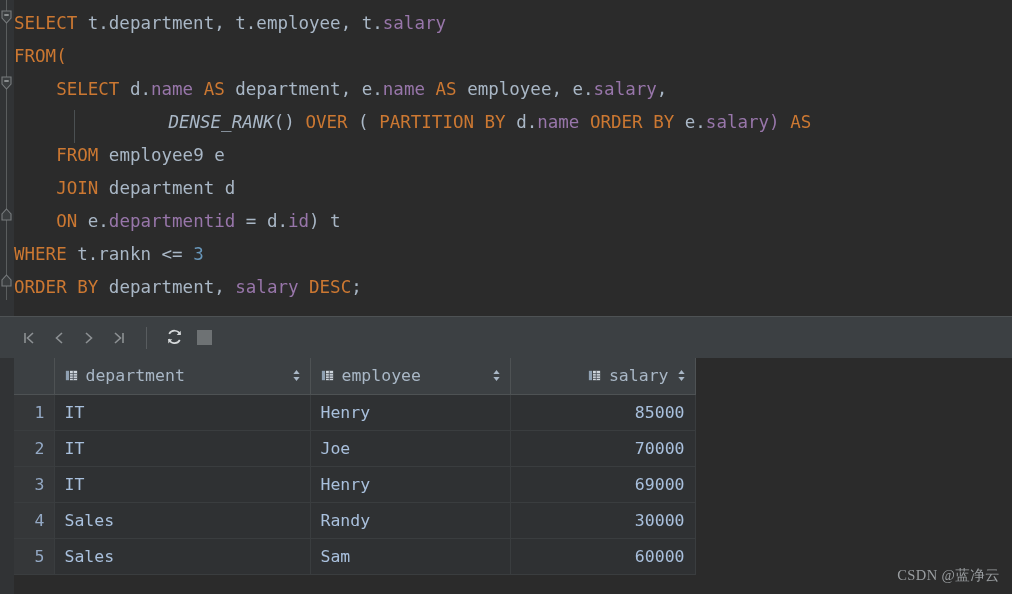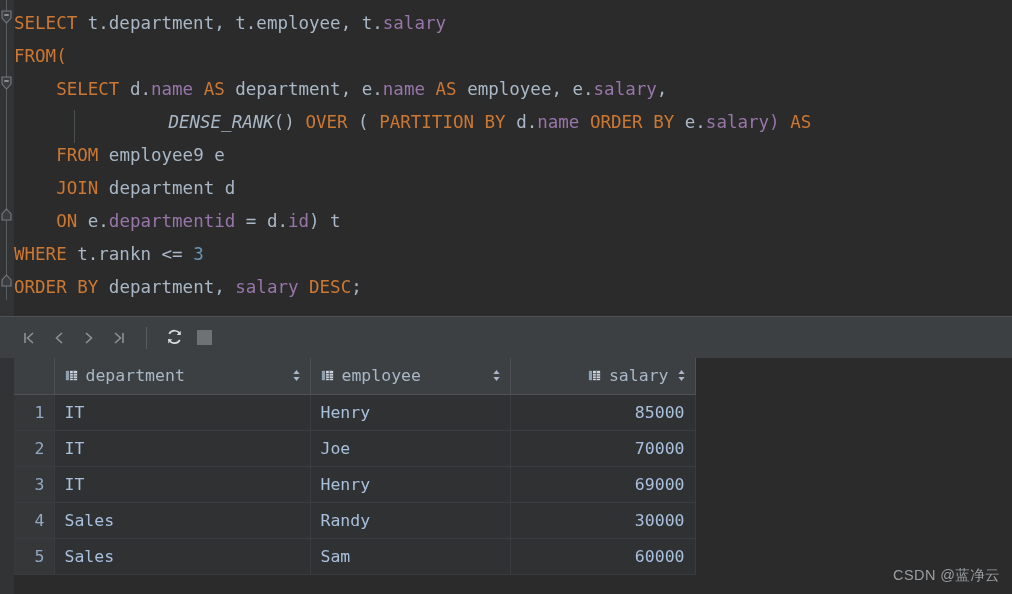--- a/index.html
+++ b/index.html
@@ -214,21 +214,21 @@
     margin-top: 16px;
   }
 
   
   .watermark {
     position: absolute;
     right: 12px;
     bottom: 9px;
     color: #9A9EA1;
     font-size: 14.5px;
-    font-family: Liberation Sans, sans-serif;
+    font-family: Liberation Serif, serif;
     letter-spacing: 0.4px;
   }
 </style>
 </head>
 <body>
 
 <div class="app">
 
   <div class="editor">
     <div class="gutter">

